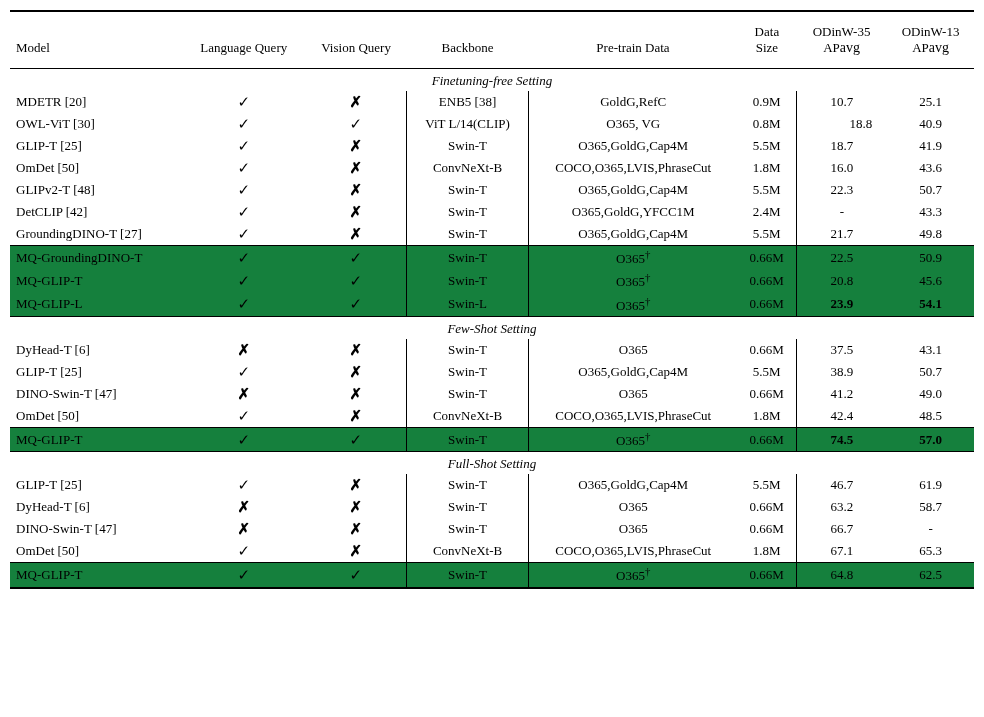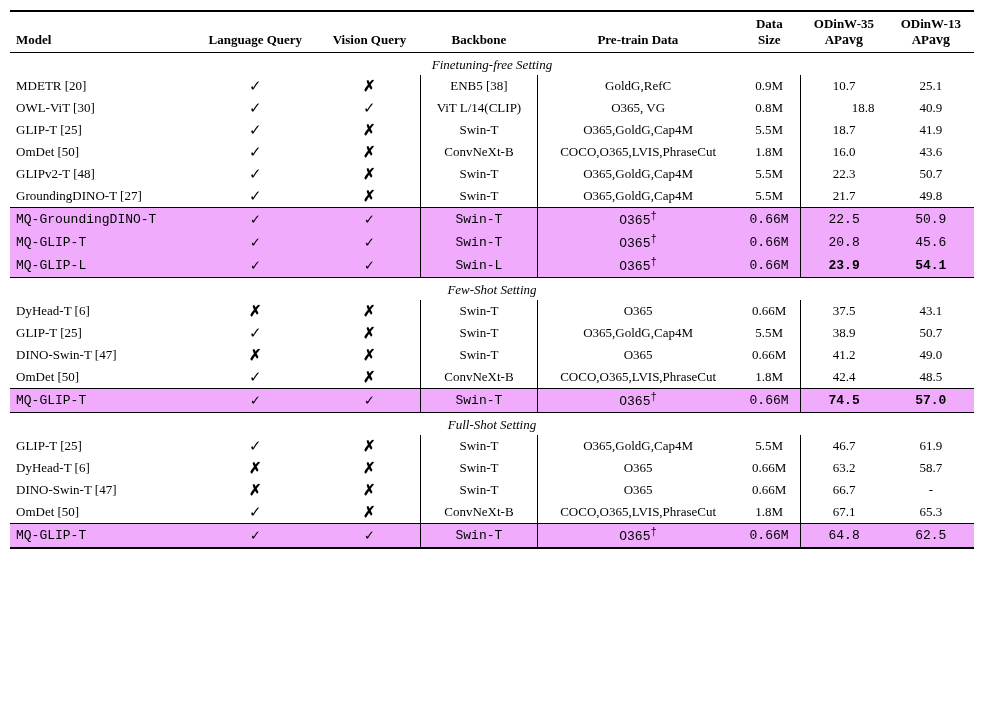--- a/index.html
+++ b/index.html
@@ -11,23 +11,23 @@
       padding: 10px;
       width: 984px;
     }
     table {
       width: 100%;
       border-collapse: collapse;
       border-top: 2px solid #000;
       border-bottom: 2px solid #000;
     }
     thead th {
-      font-weight: bold;
+      font-weight: normal;
       text-align: center;
-      padding: 4px 6px;
+      padding: 12px 6px;
       vertical-align: bottom;
       border-bottom: 1px solid #000;
     }
     thead th.left-align {
       text-align: left;
     }
     th .sub {
       font-size: 14px;
     }
     td {
@@ -41,22 +41,21 @@
     tr.section-header td {
       text-align: center;
       font-style: italic;
       padding: 4px 0 2px 0;
       font-size: 13px;
     }
     tr.divider-top td {
       border-top: 1px solid #000;
     }
     tr.highlight {
-      background-color: #f0abfc;
-      font-family: Liberation Mono, monospace;
+      background-color: #15803d;
     }
     td.border-left {
       border-left: 1px solid #000;
     }
     td.border-right {
       border-right: 1px solid #000;
     }
   </style>
 </head>
 <body>
@@ -122,20 +121,30 @@
         <td class="left-align">GLIPv2-T [48]</td>
         <td><span style="font-size:15px;">✓</span></td>
         <td><span style="font-size:15px; font-weight:bold;">✗</span></td>
         <td class="border-left border-right" style="border-left: 1px solid rgb(0, 0, 0); border-right: 1px solid rgb(0, 0, 0);">Swin-T</td>
         <td>O365,GoldG,Cap4M</td>
         <td>5.5M</td>
         <td class="border-left" style="border-left: 1px solid rgb(0, 0, 0);">22.3</td>
         <td>50.7</td>
       </tr>
       <tr>
+        <td class="left-align">DetCLIP [42]</td>
+        <td><span style="font-size:15px;">✓</span></td>
+        <td><span style="font-size:15px; font-weight:bold;">✗</span></td>
+        <td class="border-left border-right" style="border-left: 1px solid rgb(0, 0, 0); border-right: 1px solid rgb(0, 0, 0);">Swin-T</td>
+        <td>O365,GoldG,YFCC1M</td>
+        <td>2.4M</td>
+        <td class="border-left" style="border-left: 1px solid rgb(0, 0, 0);">-</td>
+        <td>43.3</td>
+      </tr>
+      <tr>
         <td class="left-align">GroundingDINO-T [27]</td>
         <td><span style="font-size:15px;">✓</span></td>
         <td><span style="font-size:15px; font-weight:bold;">✗</span></td>
         <td class="border-left border-right" style="border-left: 1px solid rgb(0, 0, 0); border-right: 1px solid rgb(0, 0, 0);">Swin-T</td>
         <td>O365,GoldG,Cap4M</td>
         <td>5.5M</td>
         <td class="border-left" style="border-left: 1px solid rgb(0, 0, 0);">21.7</td>
         <td>49.8</td>
       </tr>
       <tr class="highlight divider-top">

